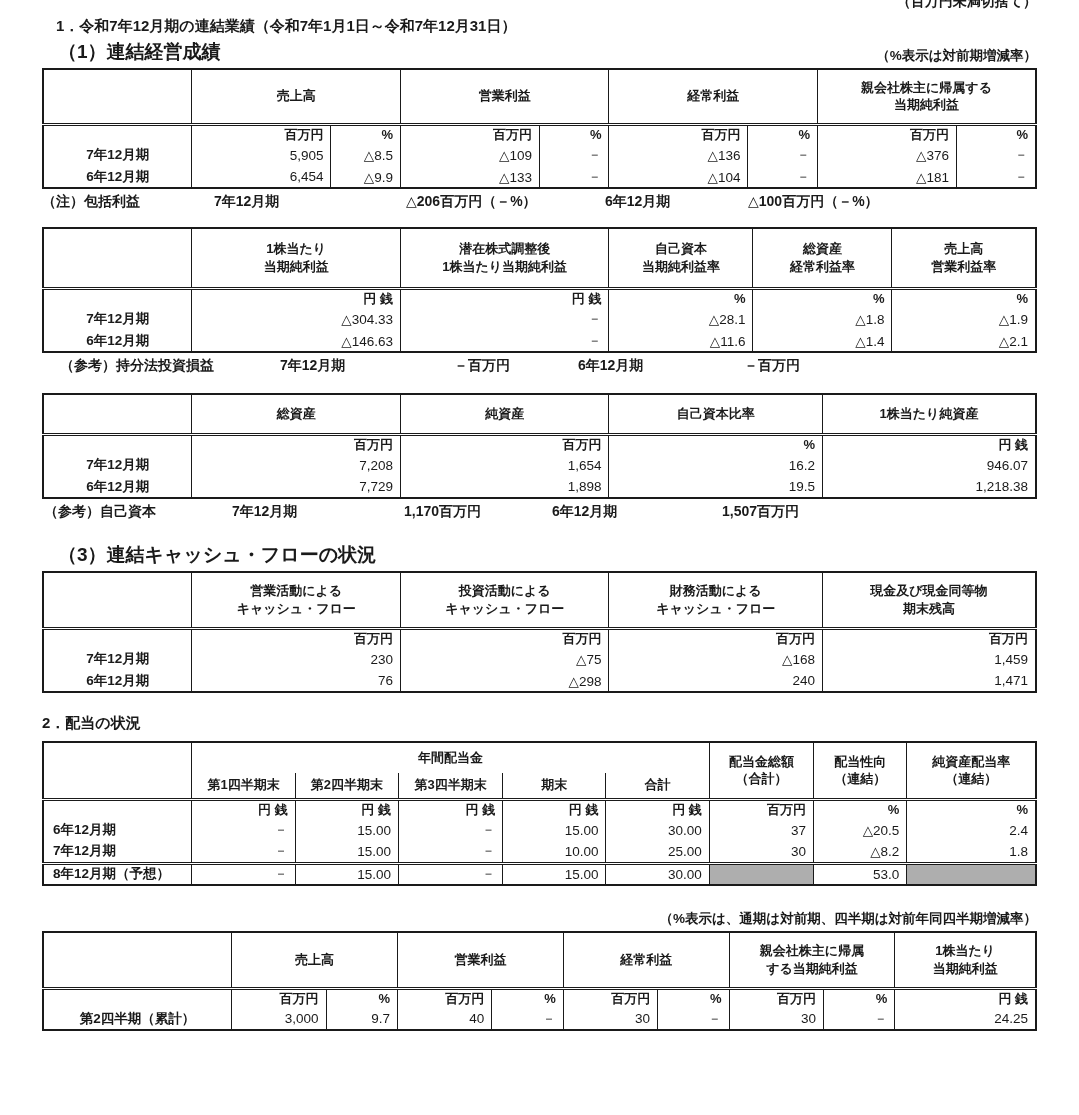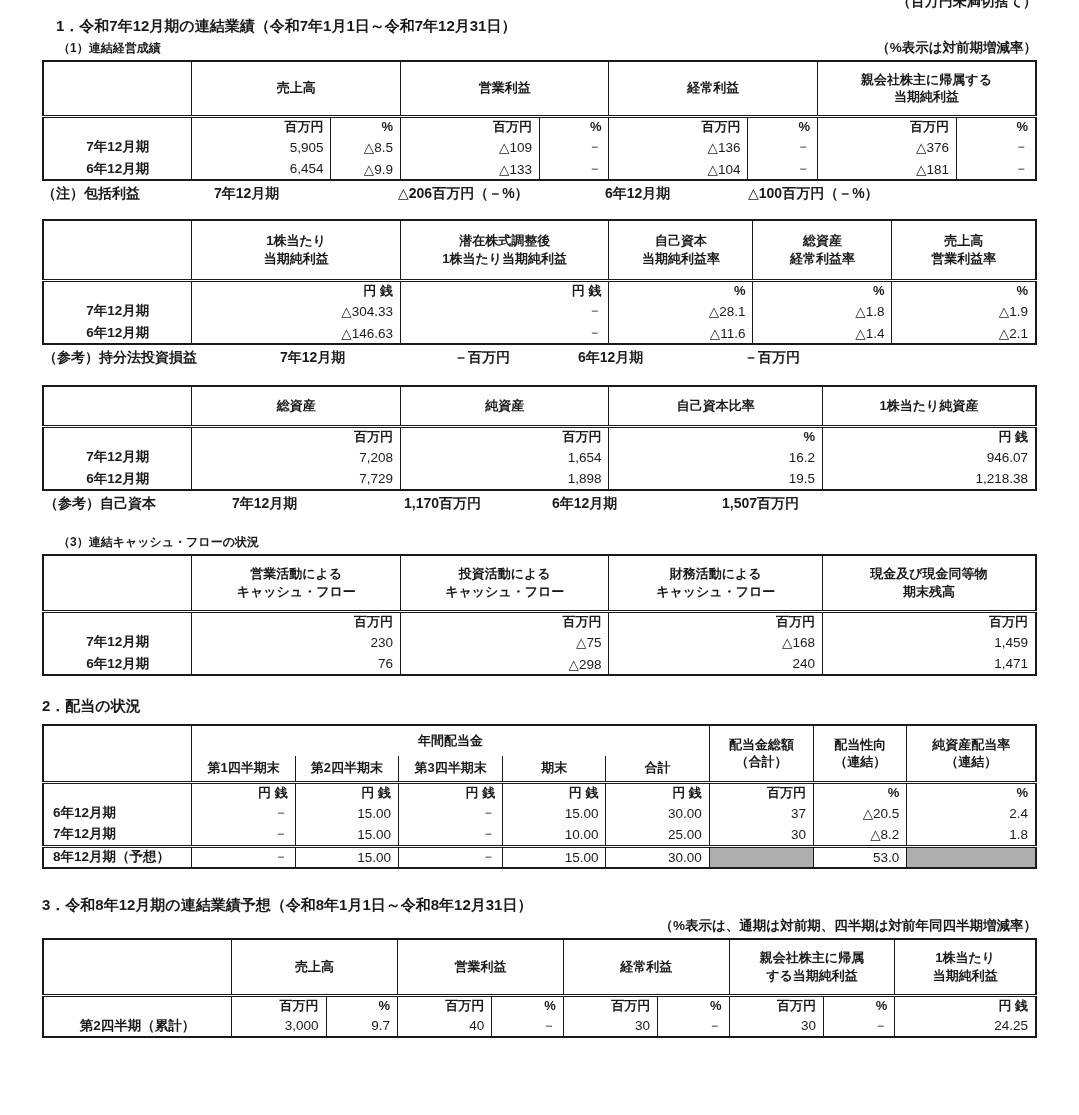--- a/index.html
+++ b/index.html
@@ -10,21 +10,21 @@
     color:#1a1a1a; font-size:13.5px;
   }
   .page { width:1079px; height:789px; padding:0 42px; position:relative; }
 
   .topnote { position:relative; height:12px; overflow:hidden; }
   .topnote span { position:absolute; right:0; top:-7px; font-weight:bold; font-size:14px; white-space:nowrap; }
 
   .sec-title { font-weight:bold; font-size:15px; padding-left:14px; margin-top:5px; white-space:nowrap; }
   .sec-title.n23 { padding-left:0; }
   .subrow { display:flex; justify-content:space-between; align-items:flex-end; margin-top:3px; margin-bottom:3px; }
-  .subrow .sh { font-weight:bold; font-size:12px; padding-left:16px; }
+  .subrow .sh { font-weight:bold; font-size:19px; padding-left:16px; }
   .subrow .sn { font-weight:bold; font-size:13.5px; }
   .rnote { text-align:right; font-weight:bold; font-size:13.5px; margin-top:2px; margin-bottom:3px; }
 
   table { border-collapse:collapse; width:100%; table-layout:fixed; border:2px solid #1a1a1a; }
   th, td { border-left:1px solid #1a1a1a; border-right:1px solid #1a1a1a; padding:0 7px; overflow:hidden; }
   th { font-weight:bold; text-align:center; vertical-align:middle; font-size:13px; line-height:1.35; }
   th.hb { border-bottom:3px double #1a1a1a; }
   tbody td { height:22px; }
   td.num { text-align:right; font-size:13.5px; white-space:nowrap; }
   tr.units td { font-weight:bold; font-size:13px; height:20px; }
@@ -36,23 +36,23 @@
   .t1 thead th { height:55px; }
   .t2 thead th { height:60px; }
   .t3 thead th { height:40px; }
   .t4 thead th { height:56px; }
   .tdv thead tr:nth-child(1) th { height:31px; }
   .tdv thead tr:nth-child(2) th { height:26px; }
   .ts3 thead th { height:56px; }
 
   .noteline { position:relative; height:24px; font-weight:bold; font-size:14px; white-space:nowrap; }
   .noteline span { position:absolute; top:4px; }
-  .nl1 span:nth-child(1){left:0} .nl1 span:nth-child(2){left:172px} .nl1 span:nth-child(3){left:356px}
+  .nl1 span:nth-child(1){left:0} .nl1 span:nth-child(2){left:172px} .nl1 span:nth-child(3){left:364px}
   .nl1 span:nth-child(4){left:563px} .nl1 span:nth-child(5){left:706px}
-  .nl2 span:nth-child(1){left:1px} .nl2 span:nth-child(2){left:238px} .nl2 span:nth-child(3){left:412px}
+  .nl2 span:nth-child(1){left:18px} .nl2 span:nth-child(2){left:238px} .nl2 span:nth-child(3){left:412px}
   .nl2 span:nth-child(4){left:536px} .nl2 span:nth-child(5){left:702px}
   .nl3 span:nth-child(1){left:2px} .nl3 span:nth-child(2){left:190px} .nl3 span:nth-child(3){left:362px}
   .nl3 span:nth-child(4){left:510px} .nl3 span:nth-child(5){left:680px}
 
   .gap8{height:8px} .gap14{height:14px} .gap16{height:16px} .gap22{height:22px}
 </style>
 </head>
 <body>
 
 <div class="page">
@@ -374,21 +374,20 @@
             <td class="num">30.00</td>
             <td class="num gray"></td>
             <td class="num">53.0</td>
             <td class="num gray"></td>
           </tr>
         </tbody>
       </table>
     </div>
 
   <div class="gap22"></div>
-  <div class="sec-title n23">3．令和8年12月期の連結業績予想（令和8年1月1日～令和8年12月31日）</div>
   <div class="rnote">（%表示は、通期は対前期、四半期は対前年同四半期増減率）</div>
 
   <div>
       <table class="ts3">
         <colgroup>
           <col style="width: 19%;">
           <col style="width: 9.5%;">
           <col style="width: 7.2%;">
           <col style="width: 9.5%;">
           <col style="width: 7.2%;">

